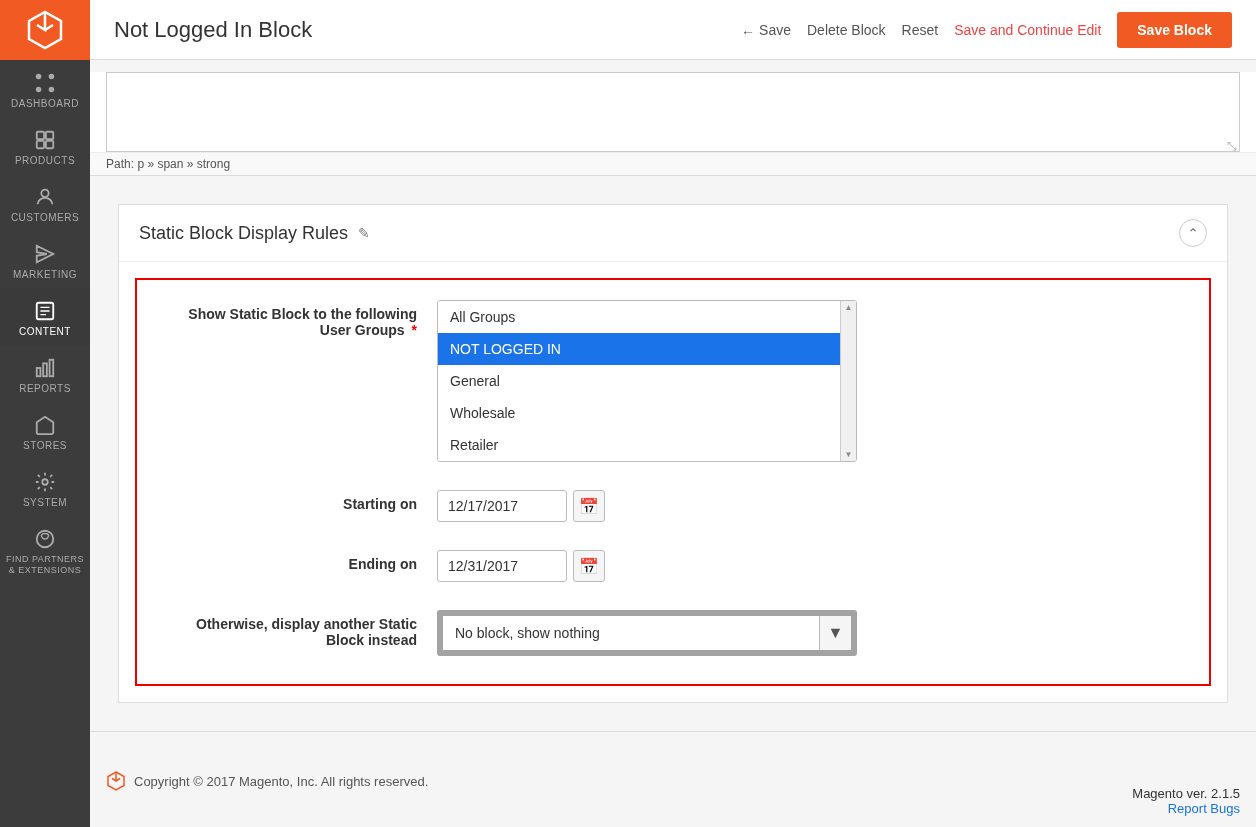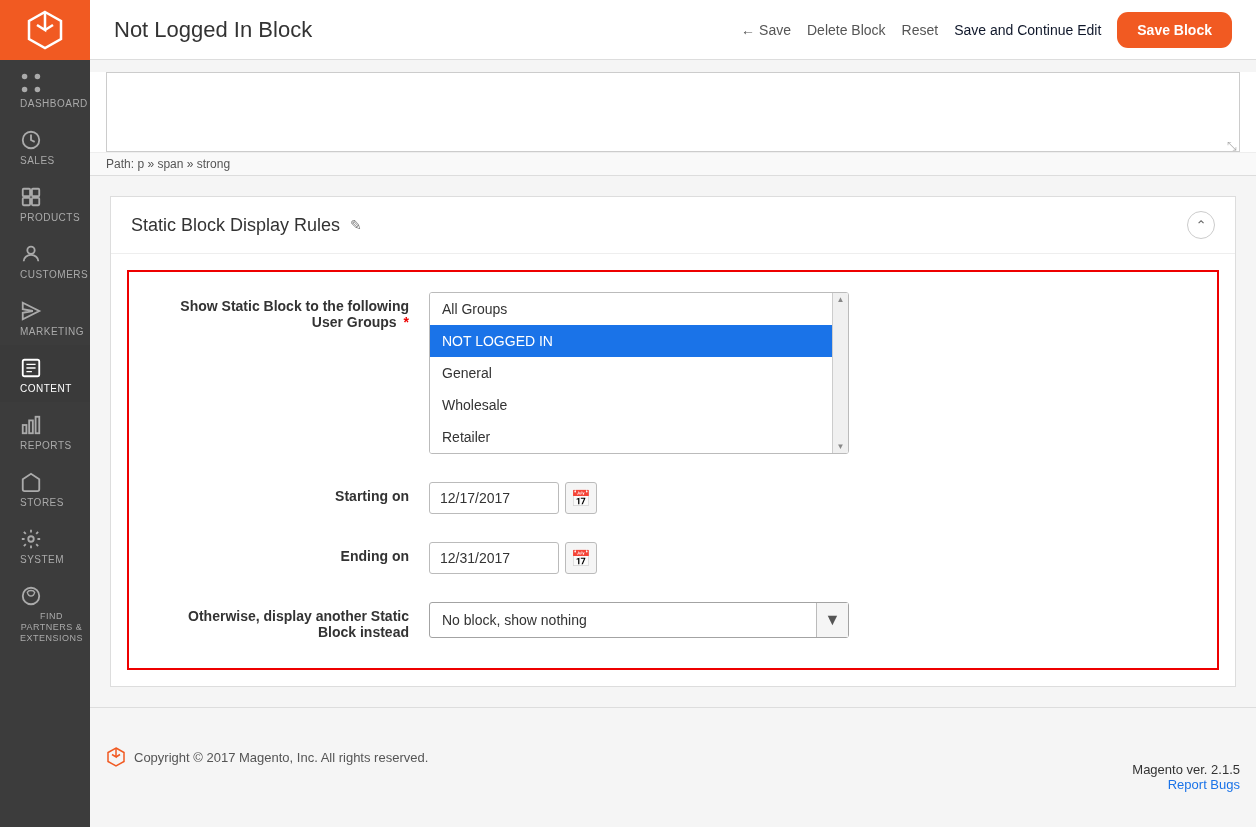--- a/index.html
+++ b/index.html
@@ -21,24 +21,24 @@
       height: 60px;
       background: #f15a22;
       display: flex;
       align-items: center;
       justify-content: center;
       flex-shrink: 0;
     }
     .sidebar-logo svg { width: 40px; height: 40px; }
     .sidebar-item {
       width: 90px;
-      padding: 12px 20px 8px;
+      padding: 12px 4px 8px;
       display: flex;
       flex-direction: column;
-      align-items: flex-start;
+      align-items: center;
       cursor: pointer;
       color: #aaa;
       font-size: 10px;
       text-transform: uppercase;
       letter-spacing: 0.5px;
       gap: 4px;
     }
     .sidebar-item.active { background: #3a3a3a; color: #fff; }
     .sidebar-item svg { width: 22px; height: 22px; fill: currentColor; }
 
@@ -85,29 +85,29 @@
     .btn-text {
       background: none;
       border: none;
       color: #555;
       cursor: pointer;
       font-size: 14px;
     }
     .btn-save-continue {
       background: none;
       border: none;
-      color: #0f172a;
+      color: #ef4444;
       cursor: pointer;
       font-size: 14px;
     }
     .btn-save {
       background: #f15a22;
       color: #fff;
       border: none;
-      border-radius: 11px;
+      border-radius: 3px;
       padding: 10px 20px;
       font-size: 14px;
       cursor: pointer;
       font-weight: 600;
     }
 
     
     .content-area {
       flex: 1;
       overflow-y: auto;
@@ -266,21 +266,21 @@
       align-items: center;
       justify-content: center;
       color: #555;
       font-size: 16px;
     }
 
     
     .select-wrap {
       display: flex;
       align-items: center;
-      border: 1px solid #a3a3a3;
+      border: 6px solid #a3a3a3;
       border-radius: 3px;
       background: #fff;
       width: 100%;
       max-width: 420px;
     }
     .select-text {
       flex: 1;
       padding: 8px 12px;
       font-size: 14px;
       color: #333;
@@ -335,27 +335,20 @@
   <div class="sidebar-item">
     <svg viewBox="0 0 24 24">
         <circle cx="5" cy="5" r="3"></circle>
         <circle cx="19" cy="5" r="3"></circle>
         <circle cx="5" cy="19" r="3"></circle>
         <circle cx="19" cy="19" r="3"></circle>
       </svg>
     <span>DASHBOARD</span>
   </div>
 
-  <div class="sidebar-item">
-    <svg viewBox="0 0 24 24">
-        <circle cx="12" cy="12" r="9" fill="none" stroke="currentColor" stroke-width="2"></circle>
-        <path d="M12 6v6l4 2" stroke="currentColor" stroke-width="2" fill="none"></path>
-      </svg>
-    <span>SALES</span>
-  </div>
 
   <div class="sidebar-item">
     <svg viewBox="0 0 24 24">
         <rect x="3" y="3" width="8" height="8" rx="1" fill="none" stroke="currentColor" stroke-width="2"></rect>
         <rect x="13" y="3" width="8" height="8" rx="1" fill="none" stroke="currentColor" stroke-width="2"></rect>
         <rect x="3" y="13" width="8" height="8" rx="1" fill="none" stroke="currentColor" stroke-width="2"></rect>
         <rect x="13" y="13" width="8" height="8" rx="1" fill="none" stroke="currentColor" stroke-width="2"></rect>
       </svg>
     <span>PRODUCTS</span>
   </div>
@@ -437,21 +430,21 @@
     <div class="editor-section">
       <div class="editor-box">
         <span class="editor-resize">⤡</span>
       </div>
       <div class="editor-path">
         <span>Path:</span>
         <span>p » span » strong</span>
       </div>
     </div>
 
-    <div class="rules-section" style="margin:20px;">
+    <div class="rules-section" style="margin:28px;">
       <div class="rules-header">
         <div class="rules-title">
           <span>Static Block Display Rules</span>
           <span class="edit-icon">✎</span>
         </div>
         <button class="collapse-btn">
           <span>⌃</span>
         </button>
       </div>
 

